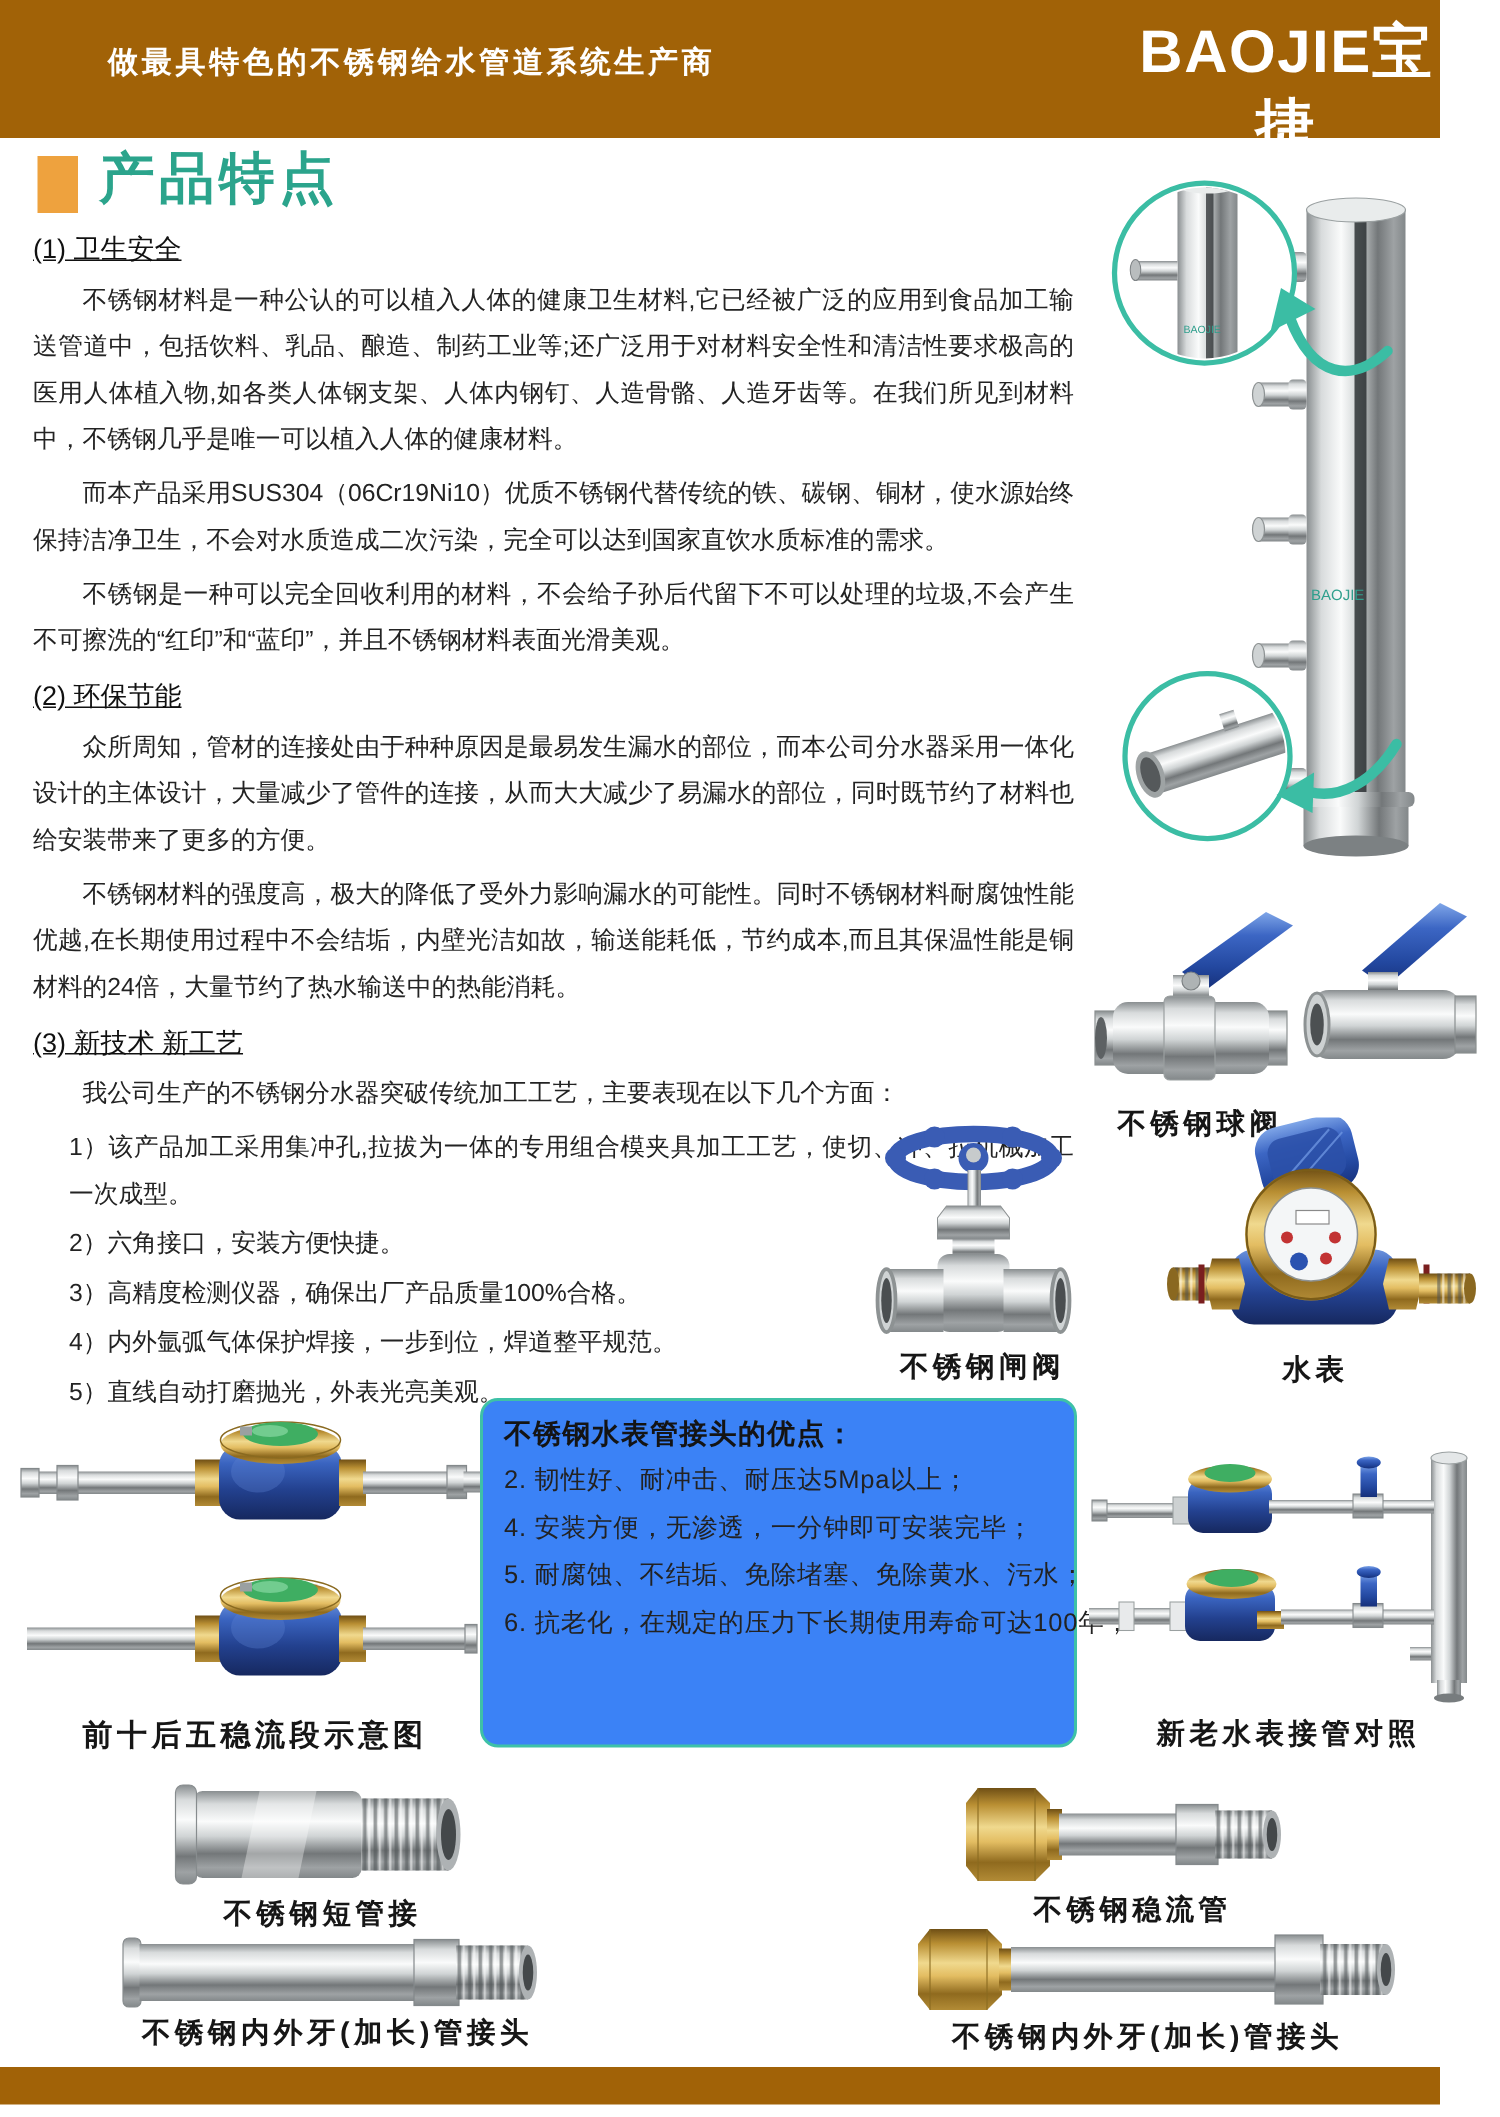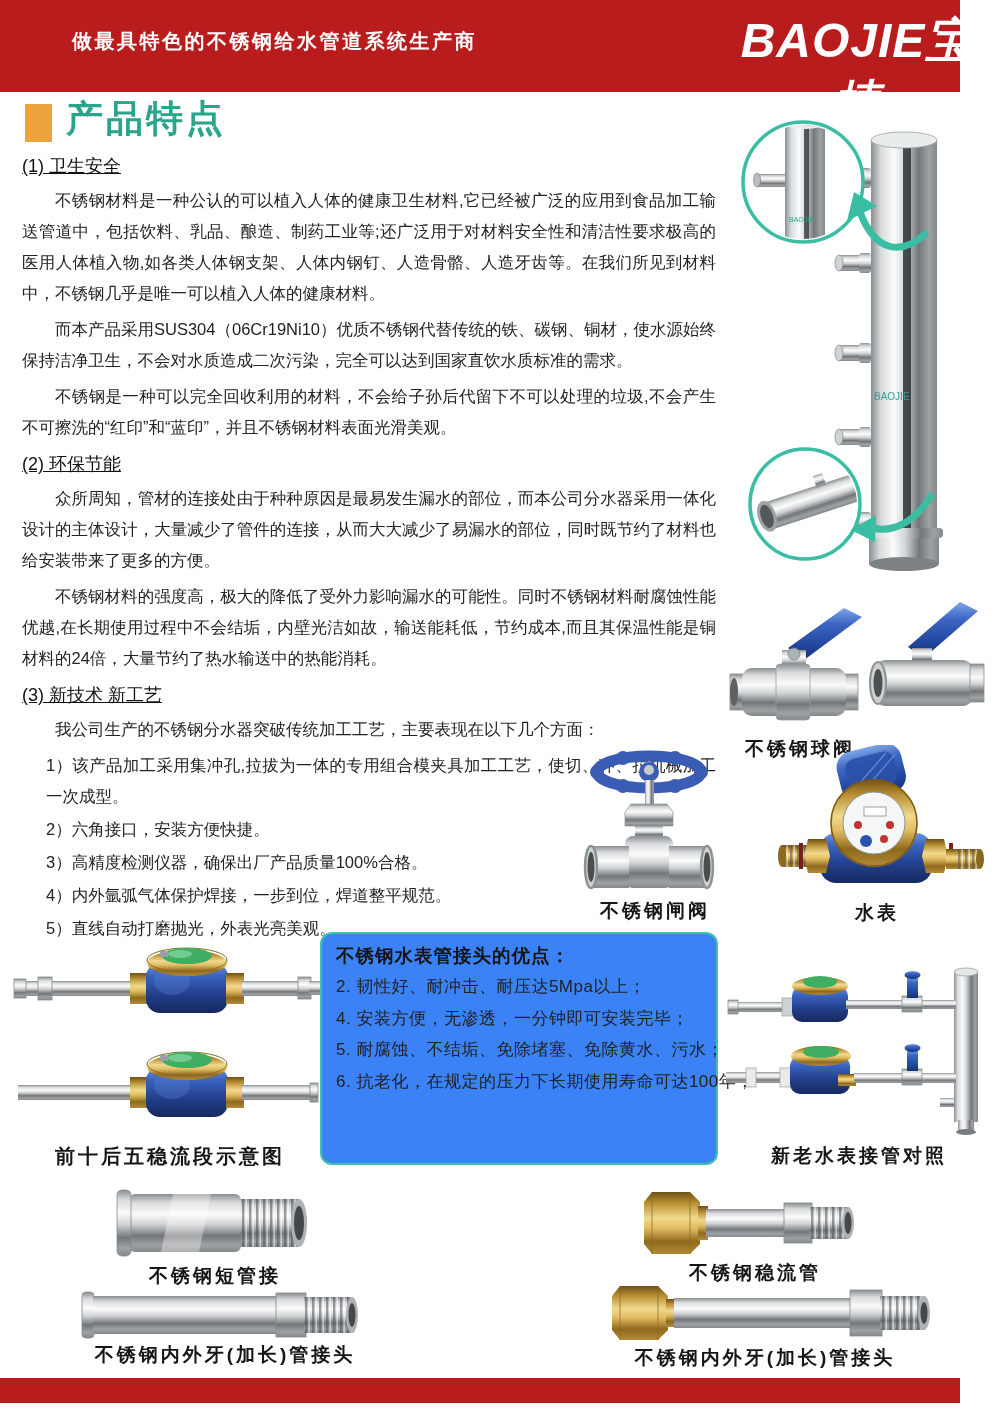--- a/index.html
+++ b/index.html
@@ -1,24 +1,24 @@
 <!DOCTYPE html>
 <html><head>
 <meta charset="utf-8">
 <style>
   html,body{margin:0;padding:0;background:#ffffff;}
   body{width:1000px;height:1411px;position:relative;overflow:hidden;
        font-family:"Liberation Sans","DejaVu Sans",sans-serif;color:#232323;}
   .abs{position:absolute;}
   
-  .band{background:#b91c1c;width:960px;left:0;}
+  .band{background:#a16207;width:960px;left:0;}
   #header{top:0;height:92px;}
   #slogan{left:72px;top:28px;font-size:20px;font-weight:bold;color:#fff;letter-spacing:2.5px;}
   #logo{left:740px;top:10px;width:235px;text-align:center;color:#fff;}
-  #logo .main{font-size:48px;font-weight:bold;letter-spacing:1px;line-height:62px;font-style:italic;}
+  #logo .main{font-size:40px;font-weight:bold;letter-spacing:1px;line-height:50px;}
   #logo .sub{font-size:11px;letter-spacing:.6px;margin-top:0;}
   #footer{top:1378px;height:25px;}
   
   #title-sq{left:25px;top:104px;width:27px;height:38px;background:#eea23e;}
   #page-title{left:66px;top:94px;font-size:37px;font-weight:bold;color:#2ba48c;letter-spacing:3px;margin:0;}
   
   #article{left:22px;top:147px;width:694px;}
   #article h3{font-size:18px;line-height:33px;margin:3px 0 2px 0;font-weight:normal;color:#111;text-decoration:underline;}
   #article p{font-size:16.5px;line-height:31px;margin:0 0 5px 0;text-indent:2em;text-align:justify;}
   #article .li{font-size:16.5px;line-height:31px;margin:0 0 2px 24px;text-align:justify;}

